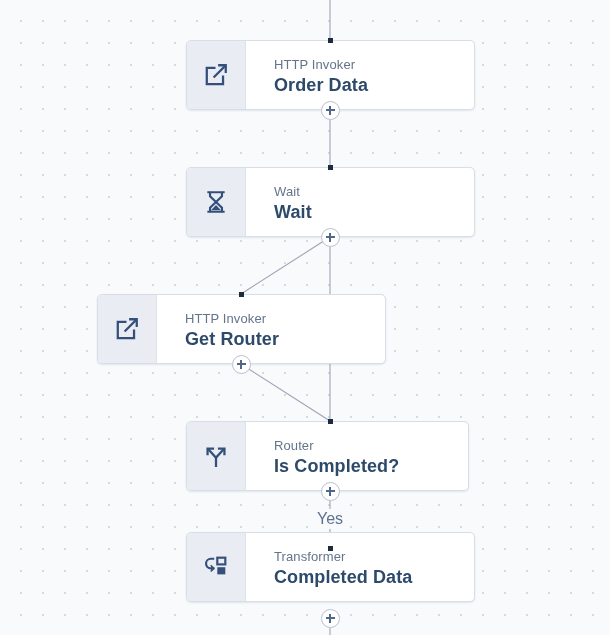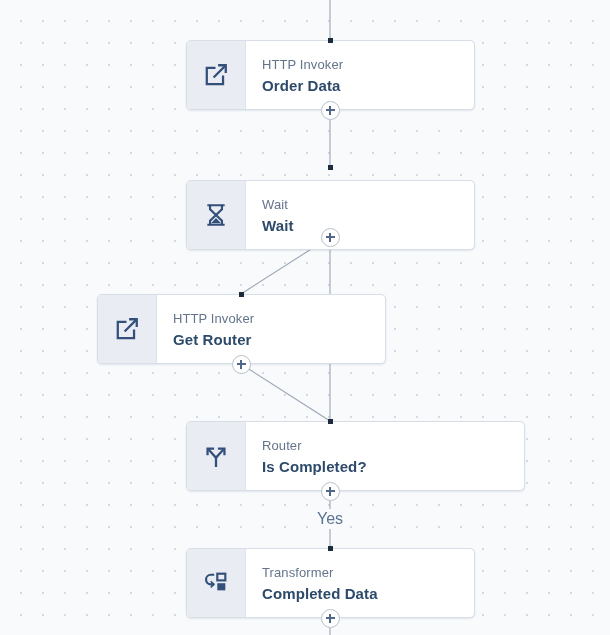--- a/index.html
+++ b/index.html
@@ -46,31 +46,31 @@
     display: flex;
     align-items: center;
     justify-content: center;
   }
   .node-icon svg { display: block; }
   .node-body {
     flex: 1 1 auto;
     display: flex;
     flex-direction: column;
     justify-content: center;
-    padding: 0 16px;
+    padding: 0 28px;
     gap: 5px;
   }
   .node-type {
     font-size: 13px;
     line-height: 15px;
     color: #64748b;
     letter-spacing: 0.1px;
   }
   .node-title {
-    font-size: 15px;
+    font-size: 18px;
     line-height: 17px;
     font-weight: bold;
     color: #2d4a6b;
     letter-spacing: 0.1px;
   }
 
   
   .plus {
     position: absolute;
     width: 19px;
@@ -149,21 +149,21 @@
         <path d="M18.5 13.5V20.5H3.5V5.5h7"></path>
       </svg>
     </div>
     <div class="node-body">
       <div class="node-type">HTTP Invoker</div>
       <div class="node-title">Order Data</div>
     </div>
   </div>
   <div class="port" style="left:330px; top:40px;"></div>
 
-  <div class="node" style="left:186px; top:180px; width:289px;">
+  <div class="node" style="left:186px; top:167px; width:289px;">
     <div class="node-icon">
       <svg width="26" height="26" viewBox="0 0 24 24" fill="none" stroke="#34507a" stroke-width="2" stroke-linecap="square" stroke-linejoin="miter">
         <path d="M5 3h14"></path>
         <path d="M5 21h14"></path>
         <path d="M6.5 3.5v3.2L12 12l-5.5 5.3v3.2"></path>
         <path d="M17.5 3.5v3.2L12 12l5.5 5.3v3.2"></path>
         <path d="M7.4 19.6h9.2L12 14.8z" fill="#34507a" stroke="none"></path>
       </svg>
     </div>
     <div class="node-body">
@@ -181,38 +181,38 @@
         <path d="M18.5 13.5V20.5H3.5V5.5h7"></path>
       </svg>
     </div>
     <div class="node-body">
       <div class="node-type">HTTP Invoker</div>
       <div class="node-title">Get Router</div>
     </div>
   </div>
   <div class="port" style="left:241px; top:294px;"></div>
 
-  <div class="node" style="left:186px; top:421px; width:339px;">
+  <div class="node" style="left:186px; top:421px; width:283px;">
     <div class="node-icon">
       <svg width="26" height="26" viewBox="0 0 24 24" fill="none" stroke="#34507a" stroke-width="2.1" stroke-linecap="square" stroke-linejoin="miter">
         <path d="M12 21v-7.5"></path>
         <path d="M12 13.5 5.6 6.6"></path>
         <path d="M12 13.5 18.4 6.6"></path>
         <path d="M4.2 10.2V5.2h5"></path>
         <path d="M19.8 10.2V5.2h-5"></path>
       </svg>
     </div>
     <div class="node-body">
       <div class="node-type">Router</div>
       <div class="node-title">Is Completed?</div>
     </div>
   </div>
   <div class="port" style="left:330px; top:421px;"></div>
 
-  <div class="node" style="left:186px; top:548px; width:289px;">
+  <div class="node" style="left:186px; top:532px; width:289px;">
     <div class="node-icon">
       <svg width="26" height="26" viewBox="0 0 24 24" fill="none" stroke="#34507a" stroke-width="2" stroke-linecap="square" stroke-linejoin="miter">
         <path d="M9.4 4.4H7.2A4.4 4.4 0 0 0 7.2 13.2h2.2"></path>
         <path d="M7.6 10.9 10.1 13.3 7.6 15.7" fill="#34507a" stroke="#34507a" stroke-width="1.4" stroke-linejoin="round"></path>
         <rect x="13.2" y="3.4" width="7.4" height="6.2"></rect>
         <rect x="13.2" y="12.2" width="7.4" height="6.6" fill="#34507a" stroke="none"></rect>
       </svg>
     </div>
     <div class="node-body">
       <div class="node-type">Transformer</div>

